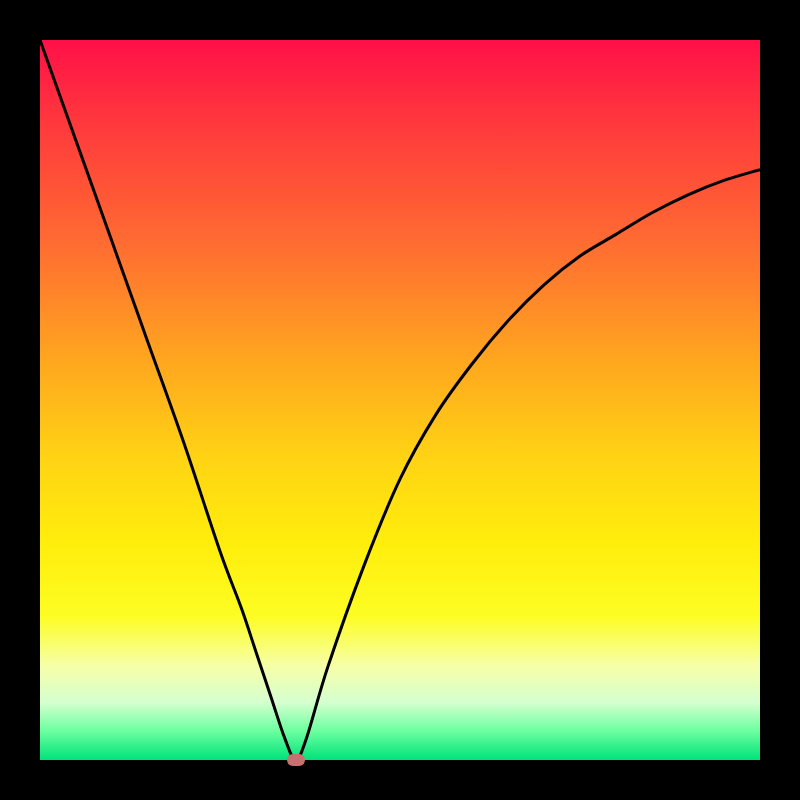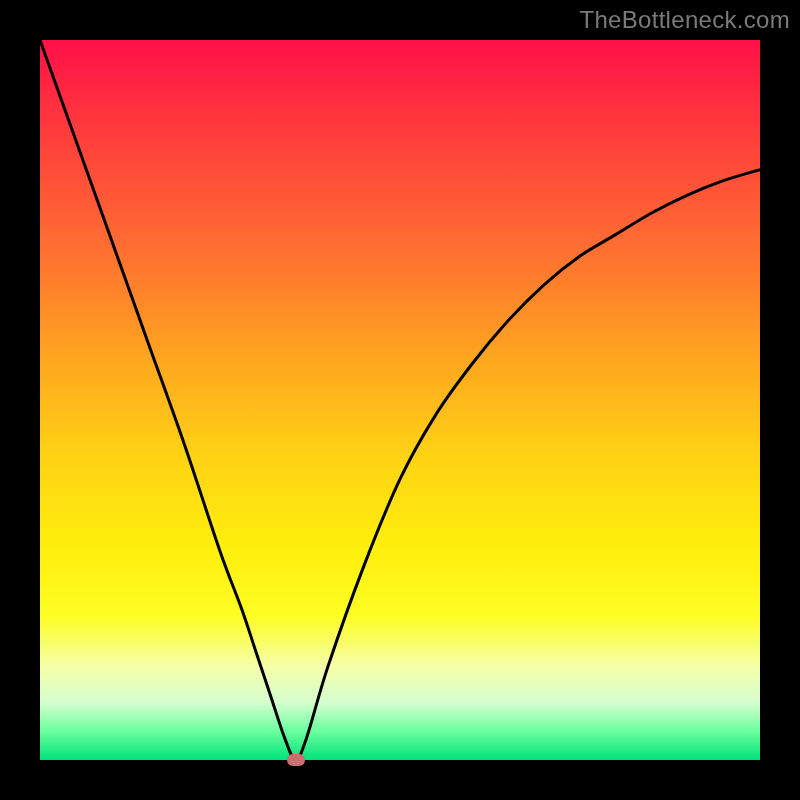--- a/index.html
+++ b/index.html
@@ -60,21 +60,20 @@
     height: 12px;
     border-radius: 6px;
     background: #c86f6f;
   }
 </style>
 </head>
 <body>
 
 <div class="frame">
 
-  <div class="watermark">TheBottleneck.com</div>
 
   <div class="plot-area">
 
     <svg class="curve" viewBox="0 0 720 720" preserveAspectRatio="none">
       <path id="curve-path" d="M 0 0 C 6 16.799999999999994, 24 67.19999999999996, 36 100.79999999999995 C 48 134.39999999999995, 60 168, 72 201.60000000000002 C 84 235.20000000000005, 96 268.80000000000007, 108 302.40000000000003 C 120 336, 132 368.4, 144 403.2 C 156 438, 170.4 483.6, 180 511.20000000000005 C 189.6 538.8000000000001, 195.60000000000002 552, 201.60000000000002 568.8 C 207.60000000000002 585.5999999999999, 211.2 597.6, 216 612 C 220.8 626.4, 225.6 640.8000000000001, 230.4 655.2 C 235.20000000000002 669.6, 240.60000000000002 687.6, 244.8 698.4 C 249 709.1999999999999, 252 720, 255.6 720 C 259.2 720, 261 714, 266.4 698.4 C 271.79999999999995 682.8, 278.4 655.1999999999999, 288 626.4 C 297.6 597.6, 312 556.8000000000001, 324 525.6 C 336 494.40000000000003, 348 464.4, 360 439.2 C 372 414, 384.00000000000006 393.6, 396.00000000000006 374.40000000000003 C 408.00000000000006 355.20000000000005, 420 339.59999999999997, 432 323.99999999999994 C 444 308.3999999999999, 456 294, 468 280.8 C 480 267.6, 491.99999999999994 255.59999999999994, 503.99999999999994 244.79999999999995 C 516 233.99999999999997, 528 224.40000000000006, 540 216.00000000000006 C 552 207.60000000000005, 564 201.6, 576 194.39999999999998 C 588 187.19999999999996, 600 179.39999999999995, 612 172.79999999999995 C 624 166.19999999999996, 636 160.19999999999996, 648 154.79999999999995 C 660 149.39999999999995, 672 144.59999999999997, 684 140.39999999999998 C 696 136.2, 714 131.4, 720 129.60000000000002" fill="none" stroke="#000000" stroke-width="3"></path>
     </svg>
 
     <div class="marker" id="marker" style="left: 246.6px; top: 714px; background: rgb(200, 111, 111);"></div>
 
   </div>

